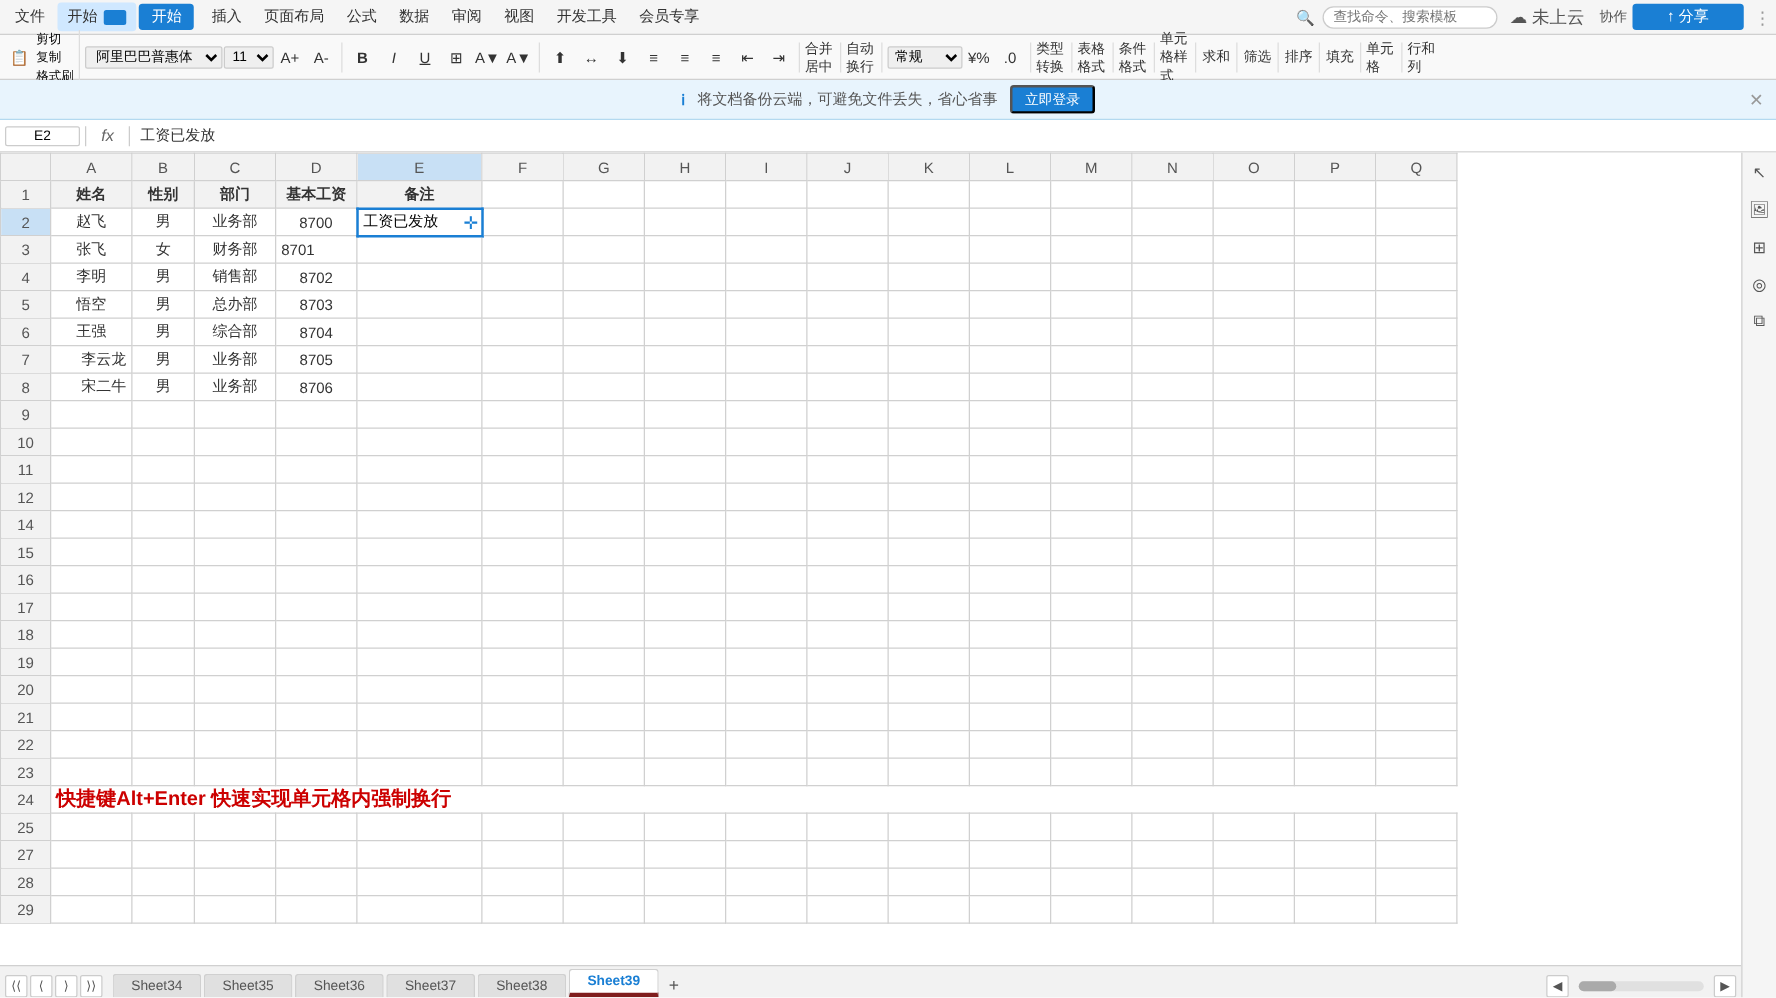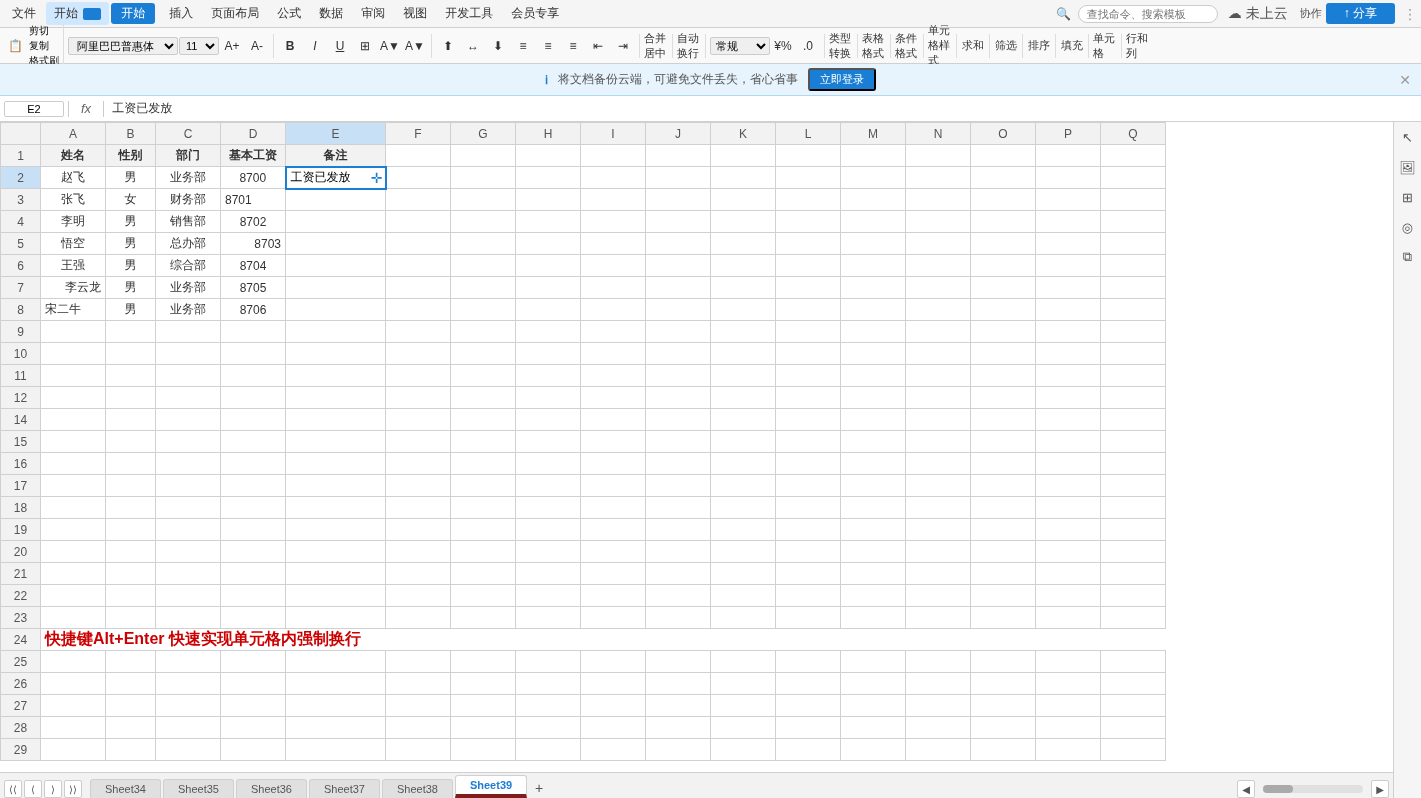--- a/index.html
+++ b/index.html
@@ -47,21 +47,21 @@
     }
     .menu-right-btns {
       display: flex;
       align-items: center;
       gap: 4px;
       margin-left: 8px;
     }
     .share-btn {
       background: #1a7fd4;
       color: white;
-      padding: 2px 18px;
+      padding: 2px 28px;
       border-radius: 3px;
       font-size: 12px;
       cursor: pointer;
     }
 
     
     .toolbar {
       height: 36px;
       background: #f9f9f9;
       border-bottom: 1px solid #d0d0d0;
@@ -635,21 +635,21 @@
               <td class="data-cell"></td>
               <td class="data-cell"></td>
               <td class="data-cell"></td>
             </tr>
 
             <tr>
               <td class="row-header">5</td>
               <td class="data-cell" style="text-align:center;">悟空</td>
               <td class="data-cell" style="text-align:center;">男</td>
               <td class="data-cell" style="text-align:center;">总办部</td>
-              <td class="data-cell" style="text-align:right;margin-left:16px;">8703</td>
+              <td class="data-cell" style="text-align:center;margin-left:16px;">8703</td>
               <td class="data-cell"></td>
               <td class="data-cell"></td>
               <td class="data-cell"></td>
               <td class="data-cell"></td>
               <td class="data-cell"></td>
               <td class="data-cell"></td>
               <td class="data-cell"></td>
               <td class="data-cell"></td>
               <td class="data-cell"></td>
               <td class="data-cell"></td>
@@ -695,21 +695,21 @@
               <td class="data-cell"></td>
               <td class="data-cell"></td>
               <td class="data-cell"></td>
               <td class="data-cell"></td>
               <td class="data-cell"></td>
               <td class="data-cell"></td>
             </tr>
 
             <tr>
               <td class="row-header">8</td>
-              <td class="data-cell" style="text-align:left;margin-left:19px;">宋二牛</td>
+              <td class="data-cell" style="text-align:right;margin-left:19px;">宋二牛</td>
               <td class="data-cell" style="text-align:center;">男</td>
               <td class="data-cell" style="text-align:center;">业务部</td>
               <td class="data-cell" style="text-align:center;">8706</td>
               <td class="data-cell"></td>
               <td class="data-cell"></td>
               <td class="data-cell"></td>
               <td class="data-cell"></td>
               <td class="data-cell"></td>
               <td class="data-cell"></td>
               <td class="data-cell"></td>
@@ -1003,40 +1003,20 @@
               </tr>
 
             <tr>
               <td class="row-header">24</td>
               <td class="data-cell" colspan="17" style="border:none;">
                 <span class="red-text">快捷键Alt+Enter 快速实现单元格内强制换行</span>
               </td>
             </tr>
             <tr>
                 <td class="row-header">25</td>
-                <td class="data-cell"></td>
-                <td class="data-cell"></td>
-                <td class="data-cell"></td>
-                <td class="data-cell"></td>
-                <td class="data-cell"></td>
-                <td class="data-cell"></td>
-                <td class="data-cell"></td>
-                <td class="data-cell"></td>
-                <td class="data-cell"></td>
-                <td class="data-cell"></td>
-                <td class="data-cell"></td>
-                <td class="data-cell"></td>
-                <td class="data-cell"></td>
-                <td class="data-cell"></td>
-                <td class="data-cell"></td>
-                <td class="data-cell"></td>
-                <td class="data-cell"></td>
-              </tr>
-            <tr>
-                <td class="row-header">26</td>
                 <td class="data-cell"></td>
                 <td class="data-cell"></td>
                 <td class="data-cell"></td>
                 <td class="data-cell"></td>
                 <td class="data-cell"></td>
                 <td class="data-cell"></td>
                 <td class="data-cell"></td>
                 <td class="data-cell"></td>
                 <td class="data-cell"></td>
                 <td class="data-cell"></td>

